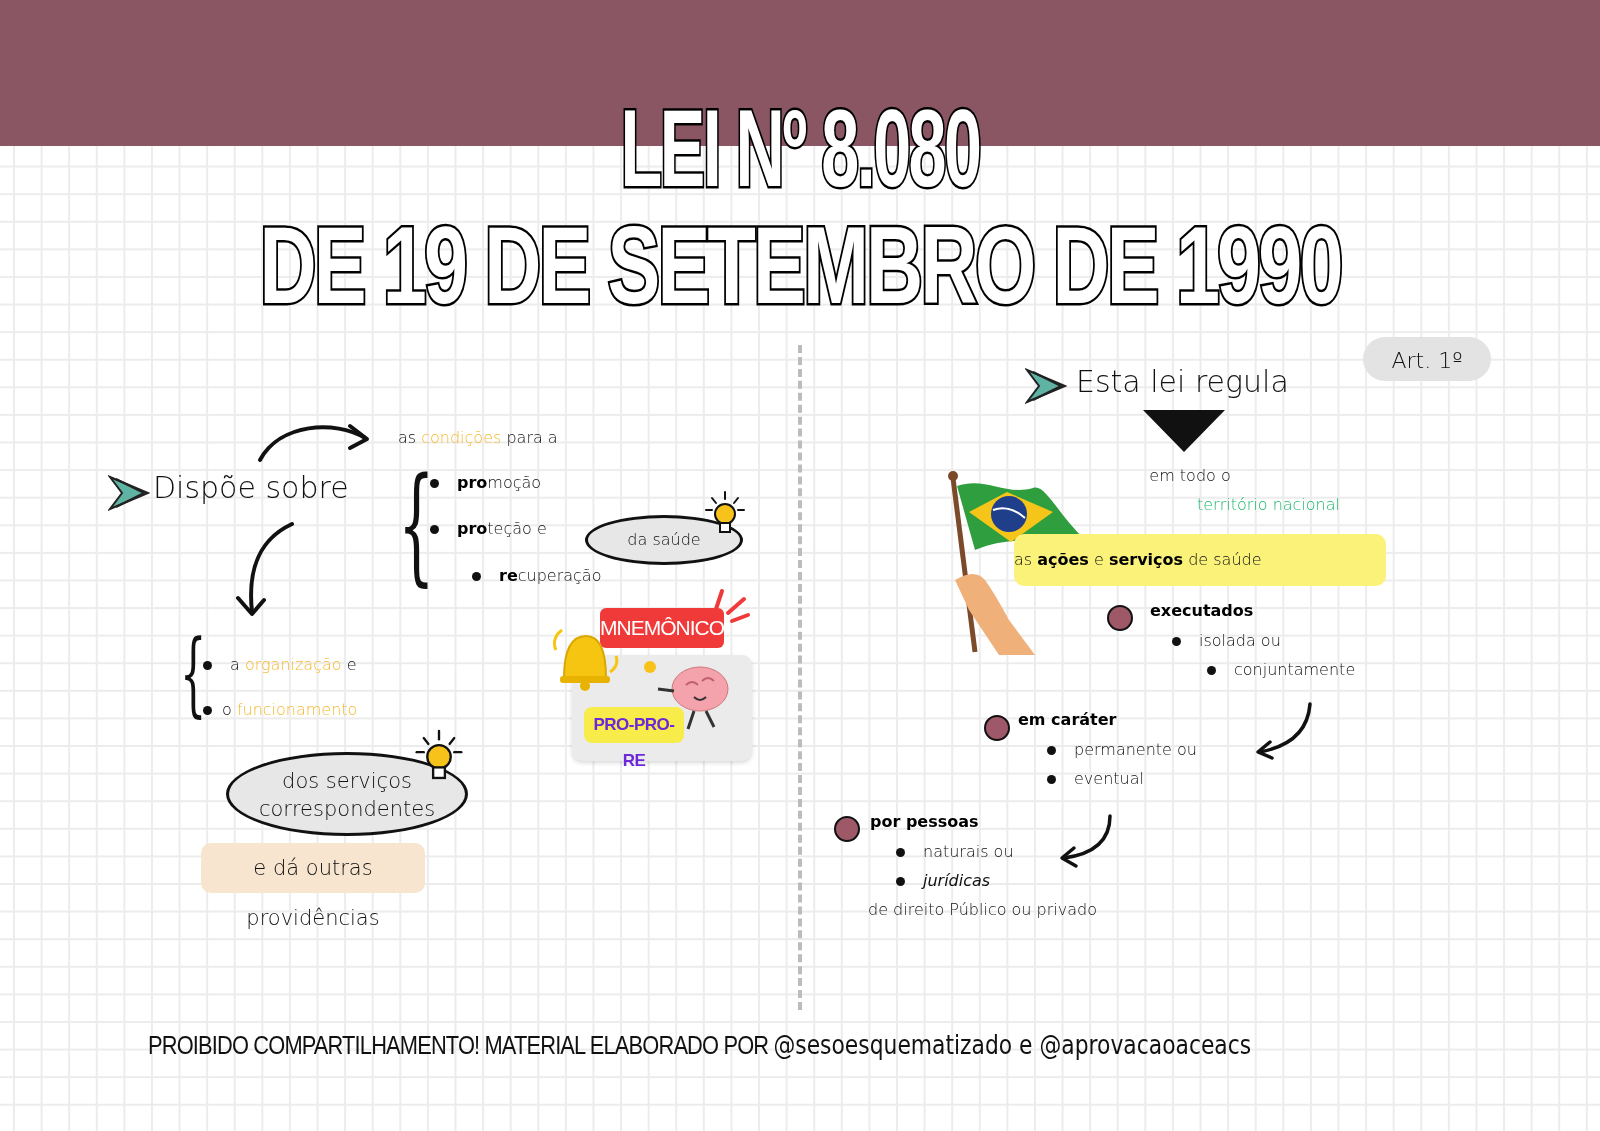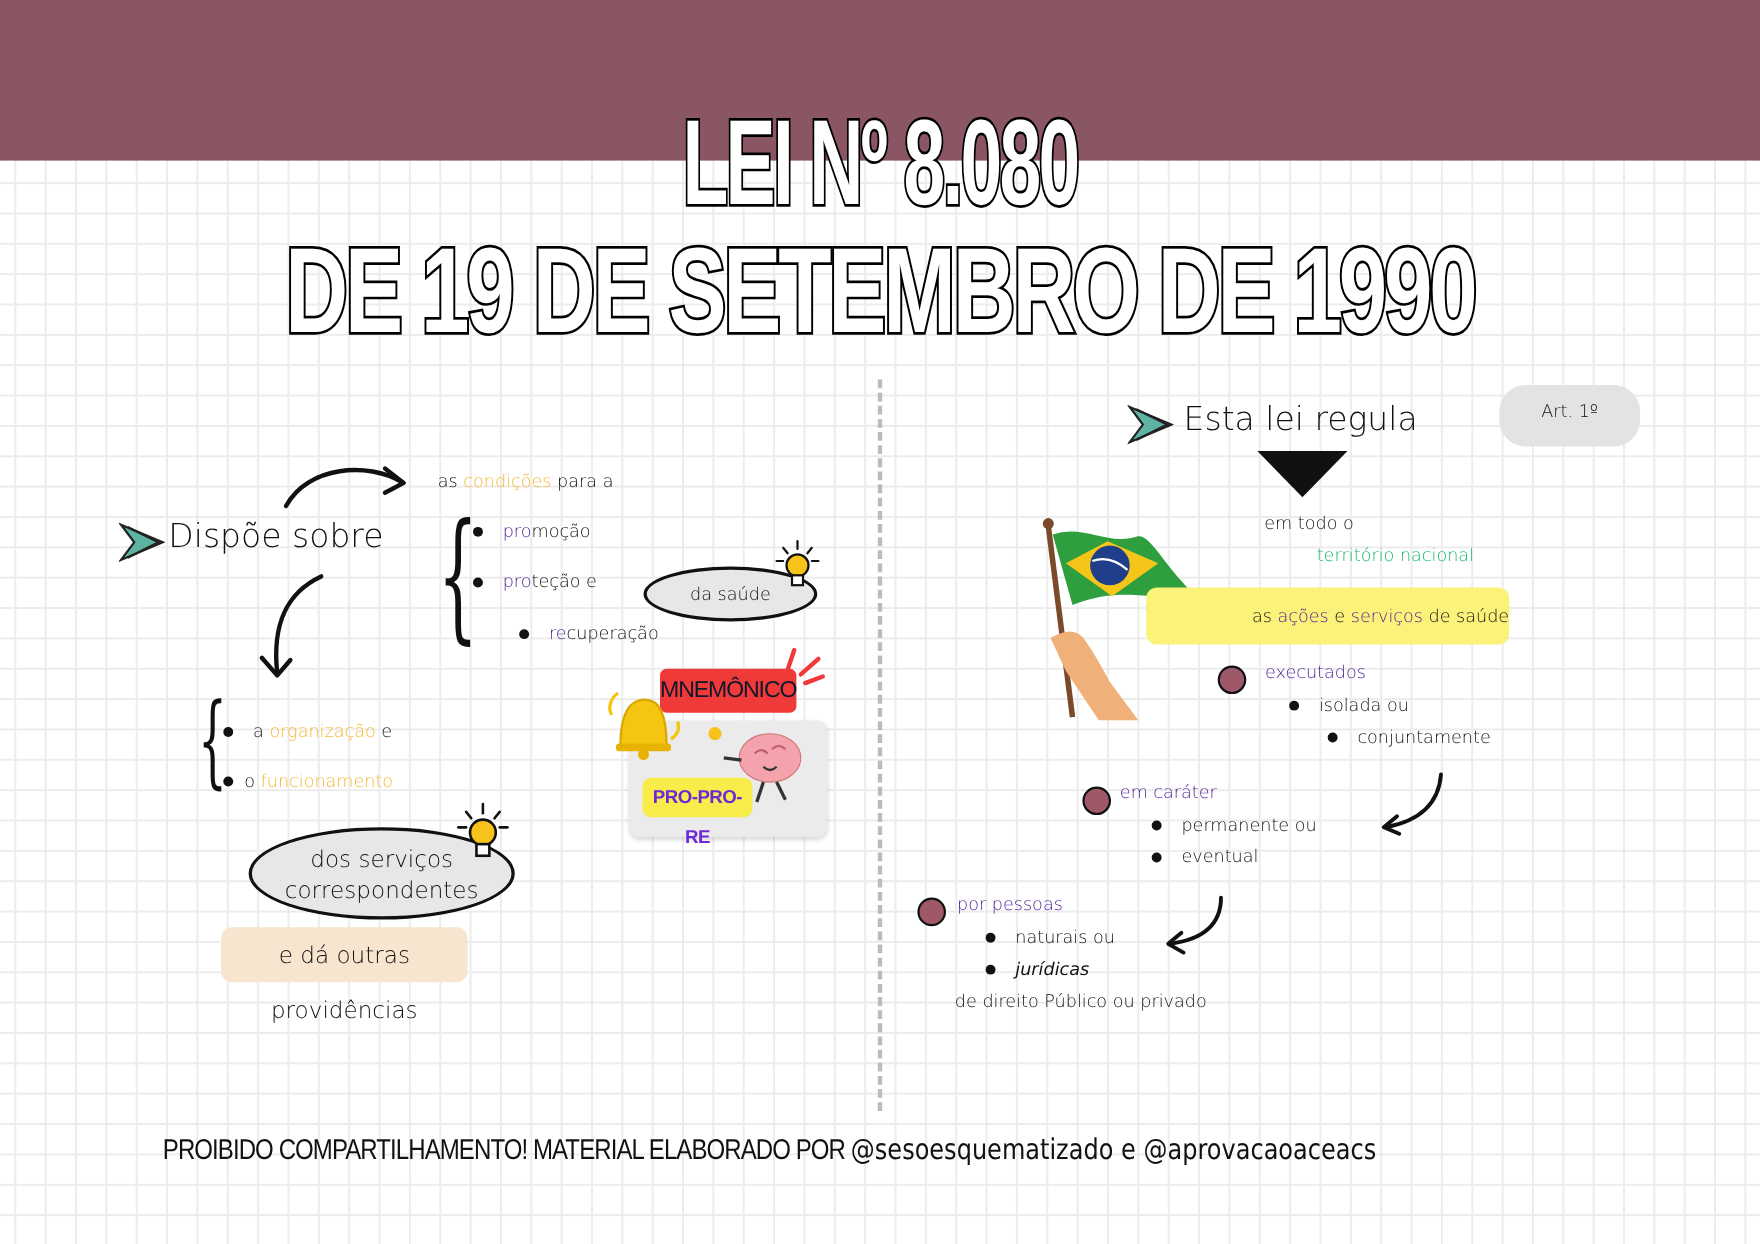--- a/index.html
+++ b/index.html
@@ -24,21 +24,21 @@
     letter-spacing: -4px; transform-origin: center top;
   }
   .t1 { top: 88px; font-size: 110px; line-height: 120px; transform: scaleX(0.62) scaleY(1.0); }
   .t2 { top: 205px; font-size: 110px; line-height: 120px; transform: scaleX(0.72) scaleY(1.0); }
   .divider { left: 798px; top: 345px; height: 665px; border-left: 4px dashed #bcbcbc; }
 
   .hand { font-family: "DejaVu Sans", sans-serif; font-weight: 300; letter-spacing: 0px; }
   .big { font-size: 30px; }
   .md { font-size: 16px; }
   .orange { color: #f5b82e; }
-  .red { color: #4c1d95; }
+  .red { color: #000000; font-weight: bold; }
   .green { color: #1ab86b; }
   .brace { font-family: "DejaVu Serif", serif; font-weight: 100; color:#111; transform-origin: top left; }
   .bullet { display:inline-block; width:9px; height:9px; border-radius:50%; background:#111; vertical-align: middle; margin-right: 18px; }
   .ellipse { border: 3px solid #111; border-radius: 50%; background: #e7e7e7; text-align:center; }
   .dot { width: 26px; height: 26px; border-radius: 50%; background:#9e5867; border: 2px solid #111; }
   .pill { background: #e3e3e3; border-radius: 24px; text-align:center; }
   .chev { width: 42px; height: 36px; }
 </style>
 </head>
 <body>
@@ -88,21 +88,21 @@
       <line x1="10" y1="8" x2="14" y2="13"></line>
       <line x1="36" y1="8" x2="32" y2="13"></line>
     <line x1="4" y1="20" x2="10" y2="20"></line>
       <line x1="36" y1="20" x2="42" y2="20"></line>
   </g>
   <circle cx="23" cy="24" r="10" fill="#f7c21a" stroke="#111" stroke-width="2"></circle>
   <rect x="18" y="33" width="10" height="9" fill="#fff" stroke="#111" stroke-width="2"></rect>
 </svg>
 
 <div class="abs" style="left:572px;top:655px;width:180px;height:106px;background:#ebebeb;border-radius:10px;box-shadow:0 2px 4px rgba(0,0,0,0.15);"></div>
-<div class="abs" style="left:600px;top:608px;width:124px;height:40px;background:#f03a3a;border-radius:6px;color:#0f172a;font-family:'Liberation Sans',sans-serif;font-size:21px;line-height:40px;text-align:center;letter-spacing:-1px;">MNEMÔNICO</div>
+<div class="abs" style="left:600px;top:608px;width:124px;height:40px;background:#f03a3a;border-radius:6px;color:#ffffff;font-family:'Liberation Sans',sans-serif;font-size:21px;line-height:40px;text-align:center;letter-spacing:-1px;">MNEMÔNICO</div>
 <svg class="abs" style="left:712px;top:585px;" width="40" height="40" viewBox="0 0 40 40">
   <g stroke="#f03a3a" stroke-width="4" stroke-linecap="round">
     <line x1="4" y1="24" x2="10" y2="6"></line>
       <line x1="16" y1="28" x2="32" y2="14"></line>
       <line x1="20" y1="36" x2="36" y2="30"></line>
   </g>
 </svg>
 <svg class="abs" style="left:550px;top:628px;" width="70" height="66" viewBox="0 0 70 66">
   <path d="M14 50 C 14 20, 22 8, 36 8 C 50 8, 56 22, 56 50 Z" fill="#f6c512" stroke="#d9a700" stroke-width="2"></path>
   <rect x="10" y="48" width="50" height="7" rx="3" fill="#e8b300"></rect>
@@ -140,21 +140,21 @@
       <line x1="36" y1="8" x2="32" y2="13"></line>
     <line x1="4" y1="20" x2="10" y2="20"></line>
       <line x1="36" y1="20" x2="42" y2="20"></line>
   </g>
   <circle cx="23" cy="24" r="10" fill="#f7c21a" stroke="#111" stroke-width="2"></circle>
   <rect x="18" y="33" width="10" height="9" fill="#fff" stroke="#111" stroke-width="2"></rect>
 </svg>
 
 <div class="abs hand md" style="left:201px;top:843px;width:224px;height:50px;background:#f7e5cf;border-radius:10px;line-height:50px;text-align:center;font-size:21px;">e dá outras providências</div>
 
-<div class="abs pill hand" style="left:1363px;top:350px;width:128px;height:56px;line-height:48px;font-size:16px;">Art. 1º</div>
+<div class="abs pill hand" style="left:1363px;top:337px;width:128px;height:44px;line-height:48px;font-size:22px;">Art. 1º</div>
 
 <svg class="abs chev" style="left:1025px;top:368px;" viewBox="0 0 42 36">
   <path d="M2 2 L40 18 L2 34 L14 18 Z" fill="#5fb3a3" stroke="#222" stroke-width="2"></path>
   <path d="M8 4 L36 18 L8 32" fill="none" stroke="#222" stroke-width="2"></path>
 </svg>
 <div class="abs hand big" style="left:1076px;top:364px;">Esta lei regula</div>
 
 <svg class="abs" style="left:1143px;top:410px;" width="82" height="42" viewBox="0 0 82 42">
   <polygon points="0,0 82,0 41,42" fill="#111"></polygon>
 </svg>
@@ -165,21 +165,21 @@
 <svg class="abs" style="left:945px;top:470px;" width="140" height="185" viewBox="0 0 140 185">
   <line x1="8" y1="8" x2="30" y2="182" stroke="#7a4a2a" stroke-width="5"></line>
   <circle cx="8" cy="6" r="5" fill="#7a4a2a"></circle>
   <path d="M12 16 C 40 6, 60 26, 88 18 C 100 14, 110 40, 140 70 C 110 80, 80 60, 30 80 Z" fill="#2e9e3e"></path>
   <path d="M24 42 L62 22 L108 42 L66 72 Z" fill="#f6c51a"></path>
   <ellipse cx="64" cy="44" rx="18" ry="18" fill="#1f3f8a"></ellipse>
   <path d="M48 40 q16 -6 32 8" fill="none" stroke="#fff" stroke-width="2"></path>
   <path d="M10 110 q20 -12 30 0 q10 14 24 40 l26 35 l-36 0 l-30 -45 z" fill="#f0b07a"></path>
 </svg>
 
-<div class="abs hand md" style="left:1042px;top:534px;width:330px;height:52px;background:#fbf27a;border-radius:10px;line-height:52px;text-align:right;">
+<div class="abs hand md" style="left:1014px;top:534px;width:372px;height:52px;background:#fbf27a;border-radius:10px;line-height:52px;text-align:left;">
   <span>as </span><span class="red">ações</span><span> e </span><span class="red">serviços</span><span> de saúde</span>
 </div>
 
 <div class="abs dot" style="left:1107px;top:605px;"></div>
 <div class="abs hand md red" style="left:1150px;top:601px;">executados</div>
 <div class="abs hand md" style="left:1172px;top:631px;"><span class="bullet"></span><span>isolada ou</span></div>
 <div class="abs hand md" style="left:1207px;top:660px;"><span class="bullet"></span><span>conjuntamente</span></div>
 
 <svg class="abs" style="left:1252px;top:700px;" width="70" height="60" viewBox="0 0 70 60">
   <path d="M58 4 C 56 30, 40 46, 8 52" fill="none" stroke="#111" stroke-width="3.5" stroke-linecap="round"></path>

